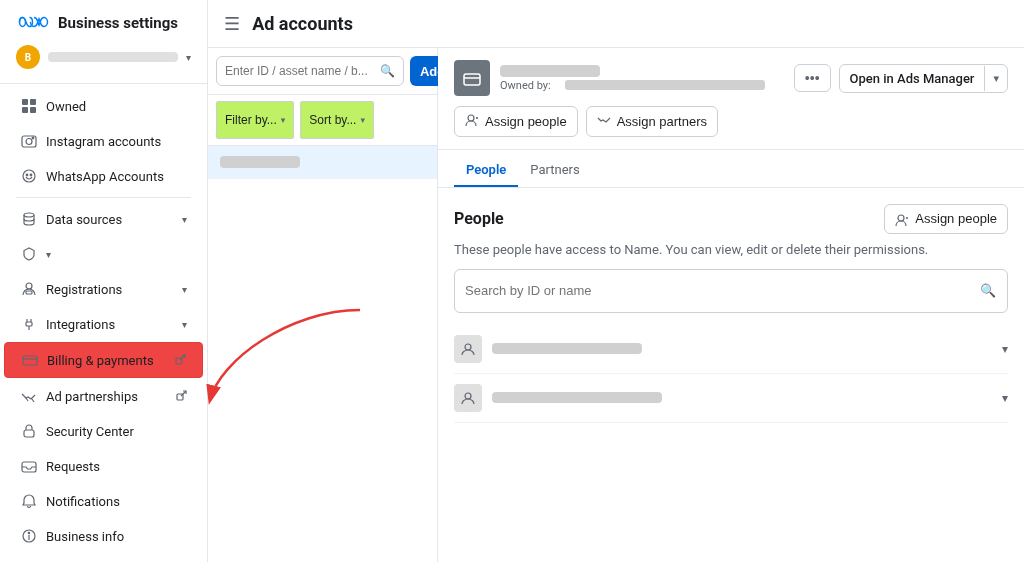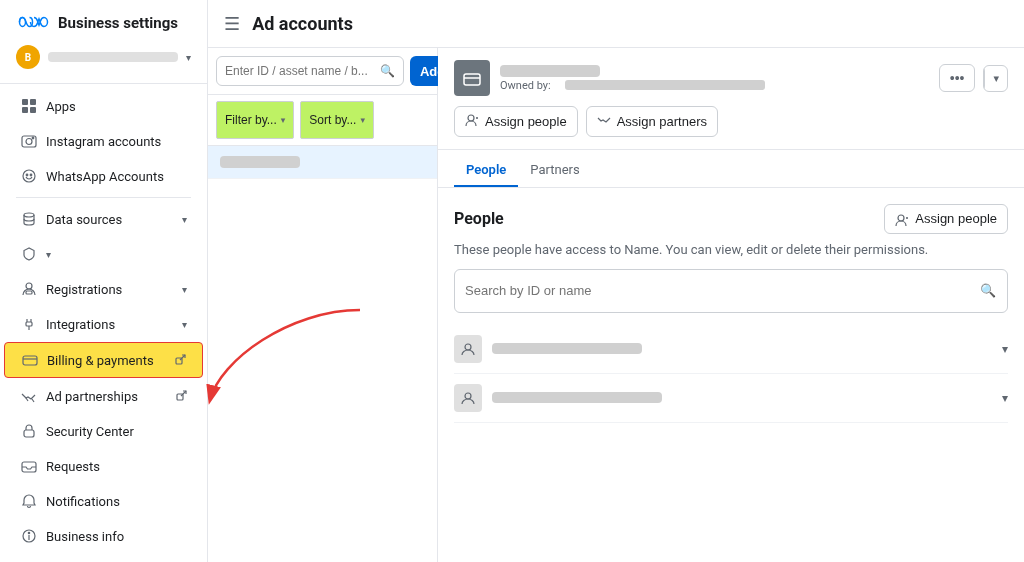--- a/index.html
+++ b/index.html
@@ -11,21 +11,21 @@
     .meta-logo { display: flex; align-items: center; gap: 6px; margin-bottom: 6px; }
     .meta-logo-icon { font-size: 18px; color: #0081fb; }
     .business-settings-title { font-size: 15px; font-weight: 700; color: #1c1e21; }
     .account-switcher { display: flex; align-items: center; gap: 8px; padding: 6px 0; cursor: pointer; }
     .account-avatar { width: 24px; height: 24px; border-radius: 50%; background: #f0a500; display: flex; align-items: center; justify-content: center; font-size: 10px; color: #fff; font-weight: 700; }
     .account-name { font-size: 12px; color: #1c1e21; flex: 1; overflow: hidden; text-overflow: ellipsis; white-space: nowrap; background: #e0e0e0; height: 10px; border-radius: 4px; width: 80px; }
     .chevron-down { font-size: 10px; color: #606770; }
 
     .sidebar-section { padding: 4px 0; }
     .sidebar-item { display: flex; align-items: center; gap: 8px; padding: 8px 16px; cursor: pointer; color: #1c1e21; font-size: 13px; border-radius: 4px; margin: 1px 4px; position: relative; }
-    .sidebar-item.highlighted { background: #fde047; border: 1.5px solid #e53935; }
+    .sidebar-item.highlighted { background: #ef4444; border: 1.5px solid #e53935; }
     .sidebar-item-icon { width: 18px; height: 18px; display: flex; align-items: center; justify-content: center; flex-shrink: 0; }
     .sidebar-item-label { flex: 1; font-size: 13px; }
     .sidebar-item-chevron { font-size: 10px; color: #606770; }
     .sidebar-item-external { font-size: 10px; color: #606770; }
     .sidebar-divider { height: 1px; background: #e4e6eb; margin: 4px 16px; }
 
     
     .main { flex: 1; display: flex; flex-direction: column; overflow: hidden; }
 
     
@@ -122,21 +122,21 @@
 
     <div class="sidebar-item">
       <span class="sidebar-item-icon">
         <svg width="16" height="16" viewBox="0 0 16 16" fill="#606770">
             <rect x="1" y="1" width="6" height="6" rx="1"></rect>
             <rect x="9" y="1" width="6" height="6" rx="1"></rect>
             <rect x="1" y="9" width="6" height="6" rx="1"></rect>
             <rect x="9" y="9" width="6" height="6" rx="1"></rect>
           </svg>
       </span>
-      <span class="sidebar-item-label">Apps</span>
+      <span class="sidebar-item-label">Owned</span>
     </div>
 
     <div class="sidebar-item">
       <span class="sidebar-item-icon">
         <svg width="16" height="16" viewBox="0 0 16 16" fill="none" stroke="#606770" stroke-width="1.2">
             <rect x="1" y="3" width="14" height="11" rx="2"></rect>
             <circle cx="8" cy="8.5" r="3"></circle>
             <circle cx="12" cy="5" r="0.8" fill="#606770"></circle>
           </svg>
       </span>
@@ -333,20 +333,21 @@
               <div class="detail-name"></div>
               <div class="detail-owned">
                 <span style="color:#606770;font-size:11px;">Owned by:</span>
                 <div class="detail-owned-text"></div>
               </div>
             </div>
           </div>
           <div class="detail-header-right">
             <button class="more-btn">•••</button>
             <div class="open-ads-btn">
+              <span class="open-ads-btn-label">Open in Ads Manager</span>
               <span class="open-ads-btn-caret">▾</span>
             </div>
           </div>
         </div>
         <div class="detail-actions">
           <button class="action-btn">
             <span class="action-btn-icon">
               <svg width="14" height="14" viewBox="0 0 14 14" fill="none" stroke="#606770" stroke-width="1.2">
                   <circle cx="6" cy="5" r="3"></circle>
                   <path d="M1 13c0-2.8 2.2-5 5-5s5 2.2 5 5"></path>

